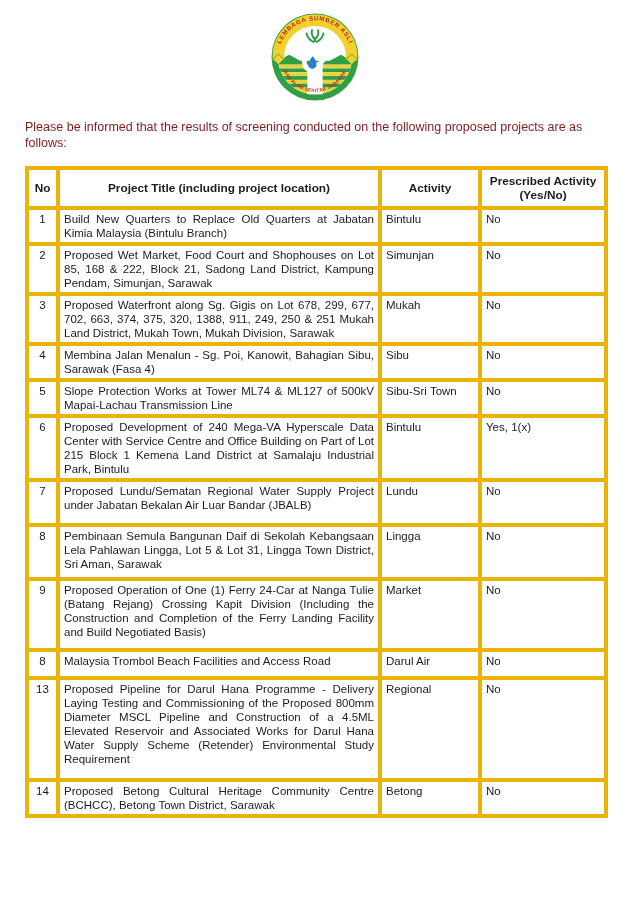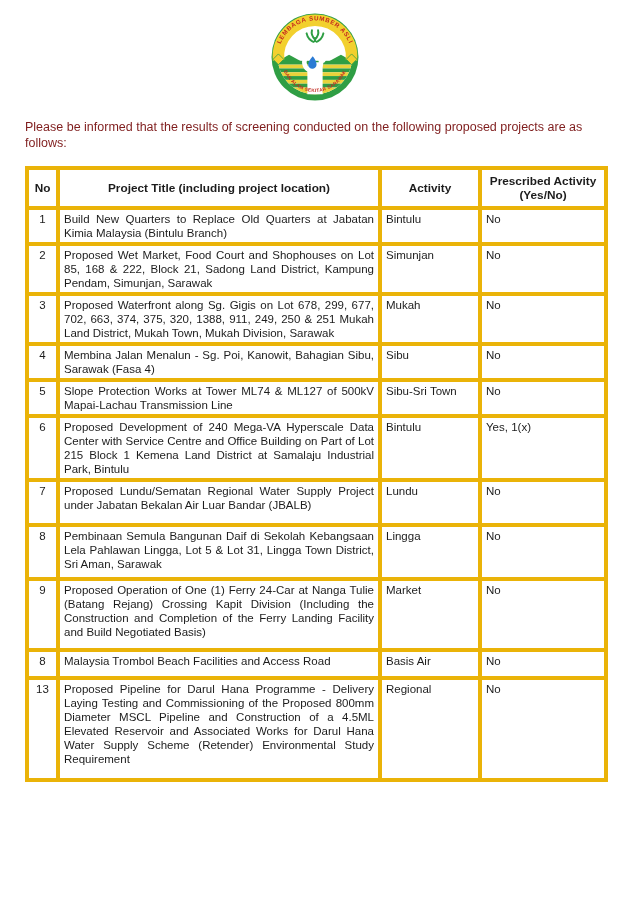--- a/index.html
+++ b/index.html
@@ -200,25 +200,31 @@
         </tr>
         <tr style="height: 71px;">
           <td class="cell-no">9</td>
           <td class="cell-title">Proposed Operation of One (1) Ferry 24-Car at Nanga Tulie (Batang Rejang) Crossing Kapit Division (Including the Construction and Completion of the Ferry Landing Facility and Build Negotiated Basis)</td>
           <td class="cell-loc">Market</td>
           <td class="cell-act">No</td>
         </tr>
         <tr style="height: 28px;">
           <td class="cell-no">8</td>
           <td class="cell-title">Malaysia Trombol Beach Facilities and Access Road</td>
-          <td class="cell-loc">Basis Air</td>
+          <td class="cell-loc">Darul Air</td>
           <td class="cell-act">No</td>
         </tr>
         <tr style="height: 102px;">
           <td class="cell-no">13</td>
           <td class="cell-title">Proposed Pipeline for Darul Hana Programme - Delivery Laying Testing and Commissioning of the Proposed 800mm Diameter MSCL Pipeline and Construction of a 4.5ML Elevated Reservoir and Associated Works for Darul Hana Water Supply Scheme (Retender) Environmental Study Requirement</td>
           <td class="cell-loc">Regional</td>
           <td class="cell-act">No</td>
         </tr>
+        <tr style="height: 32px;">
+          <td class="cell-no">14</td>
+          <td class="cell-title">Proposed Betong Cultural Heritage Community Centre (BCHCC), Betong Town District, Sarawak</td>
+          <td class="cell-loc">Betong</td>
+          <td class="cell-act">No</td>
+        </tr>
       </tbody>
   </table>
 
 </div>
 
 </body></html>

